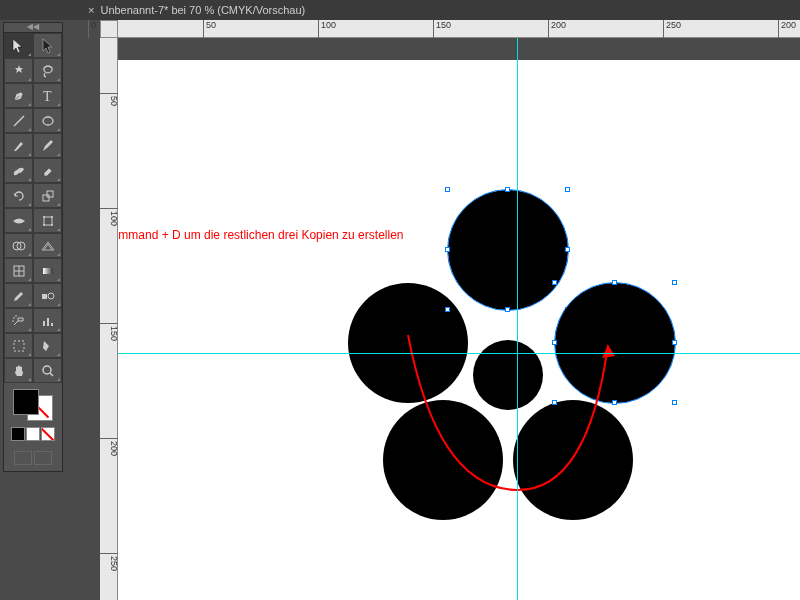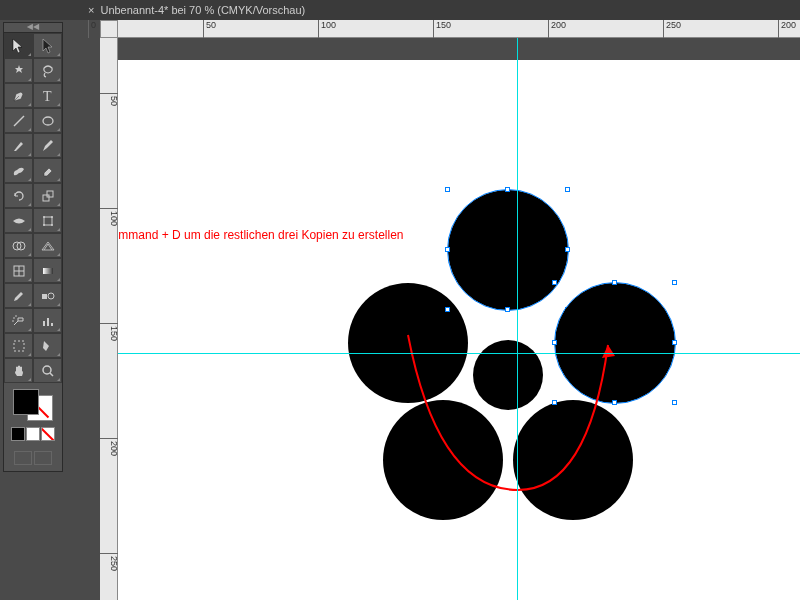--- a/index.html
+++ b/index.html
@@ -48,21 +48,21 @@
   .annotation { position: absolute; color: #ff0000; font-size: 12px; font-family: Arial; }
 
   .red-arc { position: absolute; pointer-events: none; }
 </style>
 </head>
 <body>
 
 <div class="tab-bar">
   <div class="tab">
     <span>×</span>
-    <span>Unbenannt-4* bei 70 % (CMYK/Vorschau)</span>
+    <span>Unbenannt-7* bei 70 % (CMYK/Vorschau)</span>
   </div>
 </div>
 
 <div class="toolbox">
   <div class="toolbox-collapse">◀◀</div>
   <div class="tool-grid">
 
     <div class="tool-cell active">
         <svg viewBox="0 0 16 16">
           <path d="M2 1 L2 13 L5 10 L7 15 L9 14 L7 9 L11 9 Z" fill="#ddd" stroke="#000" stroke-width="0.5"></path>

